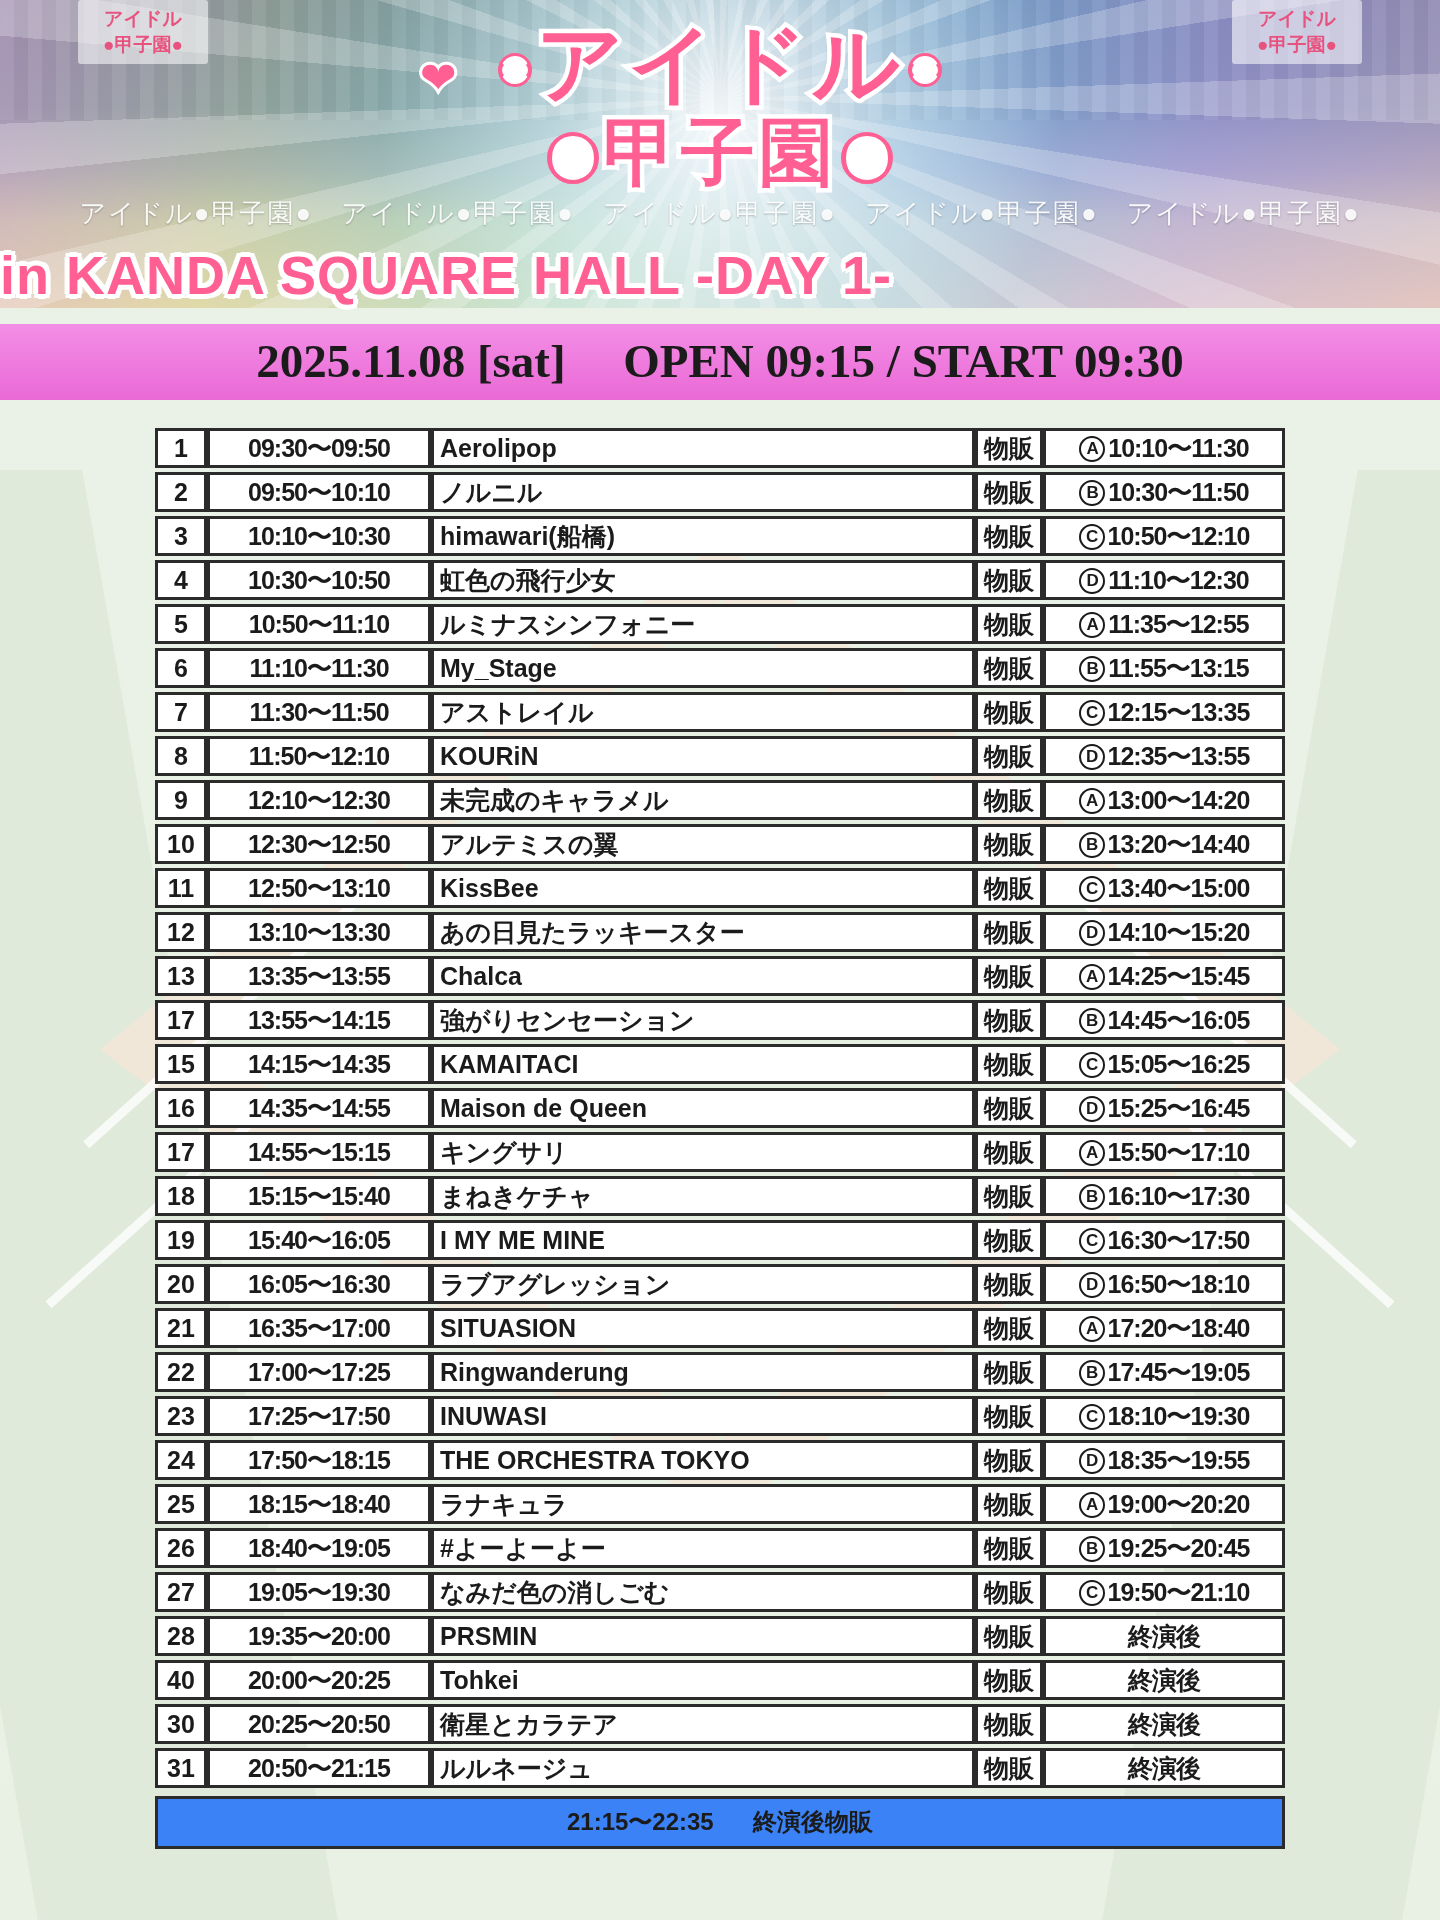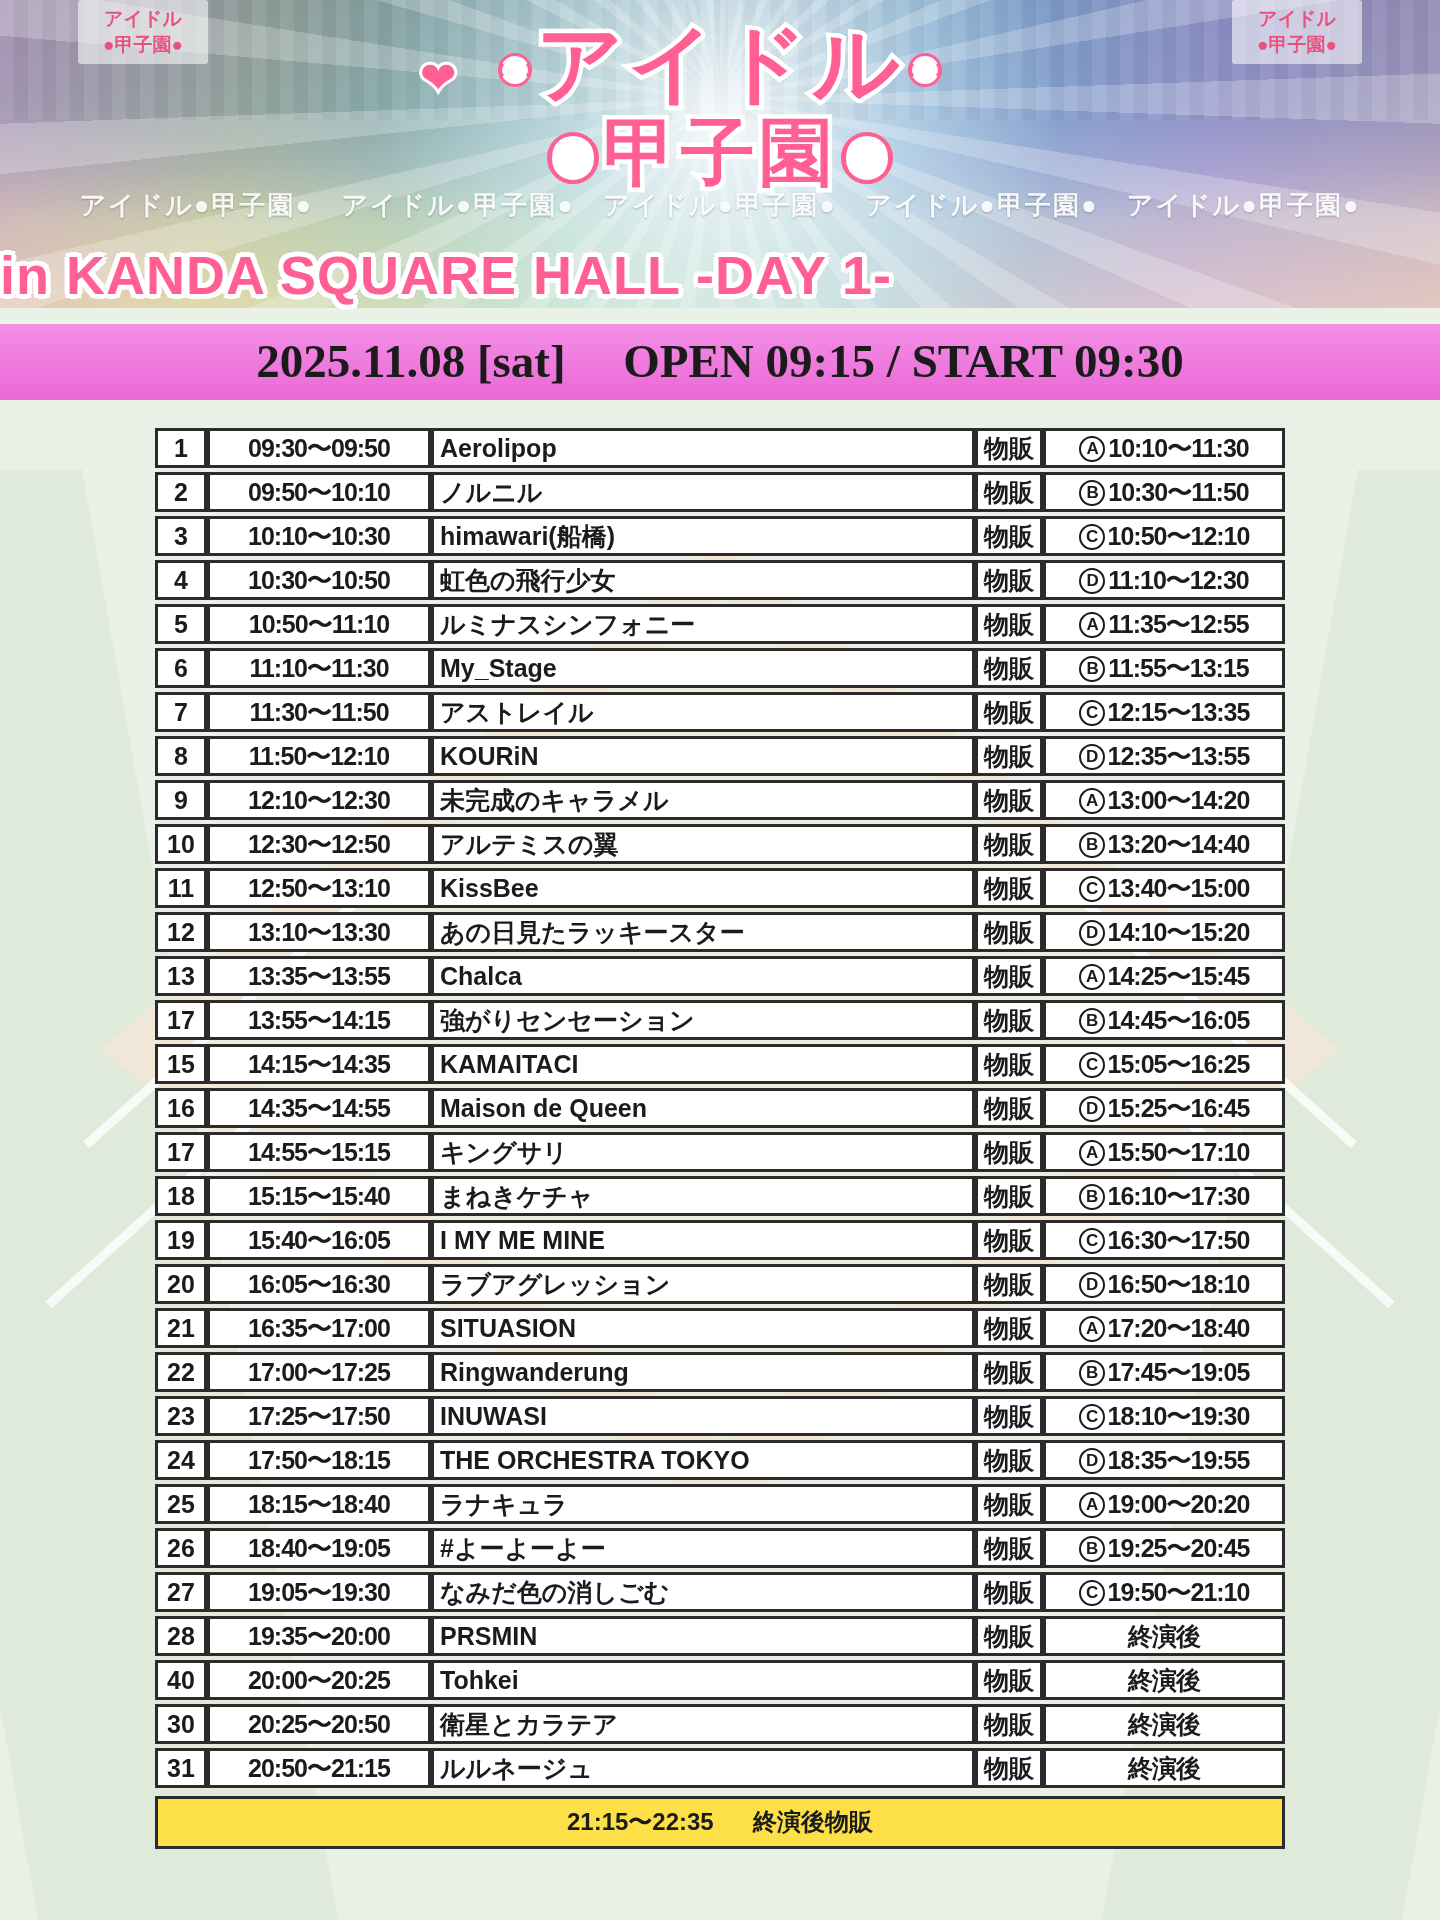--- a/index.html
+++ b/index.html
@@ -74,24 +74,24 @@
         rgba(255,255,255,.30) 0deg 4deg,
         rgba(255,255,255,0) 4deg 11deg);
     opacity: .75;
   }
   #hero .stand-stripe {
     position: absolute; left: 0; right: 0; top: 0; height: 120px;
     background: repeating-linear-gradient(90deg, rgba(255,255,255,.10) 0 14px, rgba(0,0,0,.05) 14px 28px);
     opacity: .5;
   }
   #hero .banner-row {
-    position: absolute; left: 0; right: 0; top: 188px;
+    position: absolute; left: 0; right: 0; top: 196px;
     text-align: center;
     font-size: 26px;
-    font-weight: 700;
+    font-weight: 400;
     letter-spacing: 2px;
     color: rgba(255,255,255,.92);
     text-shadow: 0 1px 2px rgba(0,0,0,.25);
     white-space: nowrap;
     overflow: hidden;
   }
   #hero .corner-banner {
     position: absolute;
     top: 0;
     width: 130px; height: 64px;
@@ -251,21 +251,21 @@
     line-height: 22px;
     border: 2px solid #1b1b1b;
     border-radius: 50%;
     font-size: 17px;
     text-align: center;
     vertical-align: 3px;
     margin-right: 3px;
   }
   #footer-band {
     margin-top: 4px;
-    background: #fde047;
+    background: #3b82f6;
     border: 3px solid #2b2b2b;
     text-align: center;
     font-size: 24px;
     font-weight: 700;
     color: #1b1b1b;
     padding: 7px 0 8px;
   }
   #footer-band .gap { display: inline-block; width: 26px; }
 </style>
 </head>

